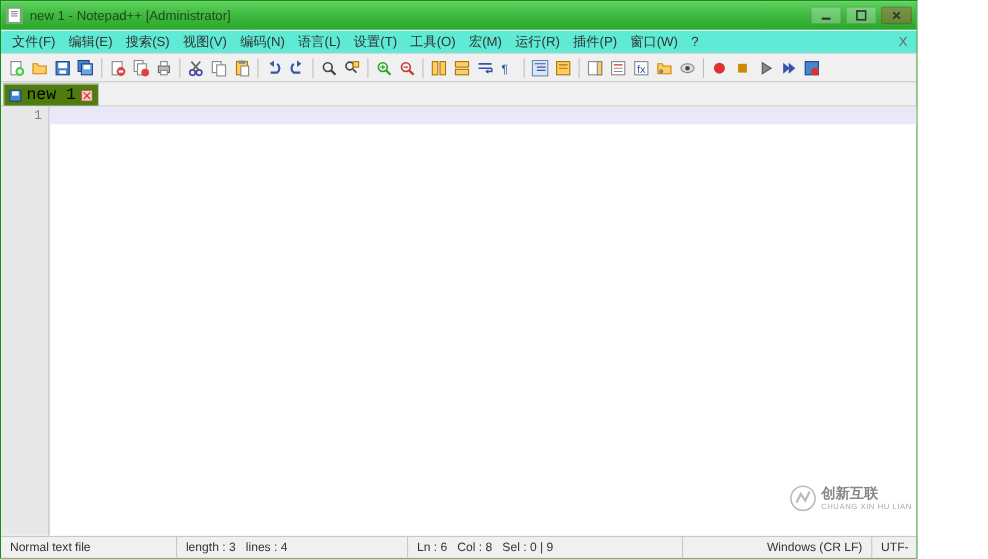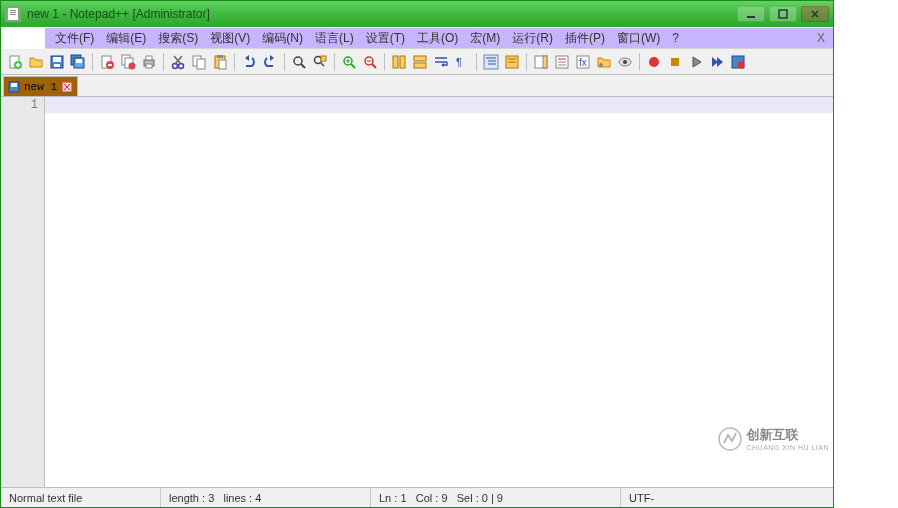--- a/index.html
+++ b/index.html
@@ -4,39 +4,39 @@
 <style>
 * { box-sizing: border-box; margin: 0; padding: 0; }
 body { width: 898px; height: 508px; font-family: "Microsoft YaHei", Tahoma, sans-serif; font-size: 12px; overflow: hidden; background: #fff; }
 .window { width: 834px; height: 508px; display: flex; flex-direction: column; border: 1px solid #1a8a1a; }
 .titlebar { height: 26px; background: linear-gradient(to bottom, #5fd45f, #3fb83f, #2aa82a); display: flex; align-items: center; padding: 0 4px; color: #000; position: relative; }
 .titlebar .app-icon { width: 16px; height: 16px; margin-right: 6px; }
 .titlebar .title { flex: 1; color: #1a4d1a; font-size: 12px; }
 .winbtns { display: flex; gap: 4px; }
 .winbtn { width: 28px; height: 16px; background: rgba(255,255,255,0.25); border-radius: 2px; border: 1px solid rgba(0,0,0,0.15); display: flex; align-items: center; justify-content: center; cursor: pointer; }
 .winbtn.close { background: rgba(200,60,60,0.35); }
-.menubar { height: 22px; background: #c4b5fd; border-top: 1px solid #fff; border-bottom: 1px solid #d4d4d4; display: flex; align-items: center; padding: 0 4px; margin-left: 44px; }
+.menubar { height: 22px; background: #5eead4; border-top: 1px solid #fff; border-bottom: 1px solid #d4d4d4; display: flex; align-items: center; padding: 0 4px; }
 .menubar .mitem { padding: 2px 6px; cursor: pointer; color: #333; font-size: 12px; }
 .menubar .mclose { margin-left: auto; width: 16px; text-align: center; color: #666; cursor: pointer; }
 .toolbar { height: 26px; background: #f0f0f0; border-bottom: 1px solid #bdbdbd; display: flex; align-items: center; padding: 2px 4px; gap: 1px; }
 .tbtn { width: 20px; height: 20px; display: flex; align-items: center; justify-content: center; cursor: pointer; border-radius: 2px; }
 .tsep { width: 1px; height: 18px; background: #c0c0c0; margin: 0 3px; }
 .tabbar { height: 22px; background: #f0f0f0; border-bottom: 1px solid #bdbdbd; display: flex; align-items: flex-end; padding-left: 2px; }
-.tab { height: 20px; background: #a16207; border: 1px solid #bdbdbd; border-bottom: none; display: flex; align-items: center; padding: 0 4px; gap: 4px; font-family: "Courier New", monospace; font-size: 11px; }
+.tab { height: 20px; background: #4d7c0f; border: 1px solid #bdbdbd; border-bottom: none; display: flex; align-items: center; padding: 0 4px; gap: 4px; font-family: "Courier New", monospace; font-size: 15px; }
 .tab .tab-icon { width: 12px; height: 12px; }
 .tab .tab-close { width: 12px; height: 12px; display:flex; align-items:center; justify-content:center; cursor:pointer; }
 .editor { flex: 1; display: flex; background: #fff; position: relative; }
 .gutter { width: 44px; background: #e8e8e8; border-right: 1px solid #c0c0c0; padding-top: 0; text-align: right; color: #808080; font-family: "Courier New", monospace; font-size: 12px; }
 .gutter .ln { padding: 0 6px; height: 16px; line-height: 16px; }
 .textarea { flex: 1; }
 .textarea .line { height: 16px; background: #e8e8f8; }
 .statusbar { height: 20px; background: #f0f0f0; border-top: 1px solid #bdbdbd; display: flex; font-size: 11px; color: #333; }
 .statusbar .cell { padding: 0 8px; border-right: 1px solid #c8c8c8; height: 100%; display: flex; align-items: center; }
 .statusbar .cell.last { border-right: none; }
-.watermark { position: absolute; right: 4px; bottom: 36px; display:flex; align-items:flex-end; gap:4px; color:#888; font-size:10px; }
+.watermark { position: absolute; right: 4px; bottom: 22px; display:flex; align-items:flex-end; gap:4px; color:#888; font-size:10px; }
 .watermark .logo { width: 24px; height: 24px; }
 svg { display: block; }
 </style>
 </head>
 <body>
 
 <div class="window">
 
   <div class="titlebar">
     <span class="app-icon">
@@ -346,20 +346,21 @@
     </div>
   </div>
 
   <div class="statusbar">
     <div class="cell" style="width:160px">Normal text file</div>
     <div class="cell" style="width:210px">
       <span>length : 3</span>&nbsp;&nbsp;&nbsp;
       <span>lines : 4</span>
     </div>
     <div class="cell" style="width:250px">
-      <span>Ln : 1</span>&nbsp;&nbsp;&nbsp;
-      <span>Col : 9</span>&nbsp;&nbsp;&nbsp;
+      <span>Ln : 6</span>&nbsp;&nbsp;&nbsp;
+      <span>Col : 8</span>&nbsp;&nbsp;&nbsp;
       <span>Sel : 0 | 9</span>
     </div>
+    <div class="cell" style="flex:1;justify-content:flex-end">Windows (CR LF)</div>
     <div class="cell last" style="width:40px">UTF-</div>
   </div>
 
 </div>
 
 </body></html>

